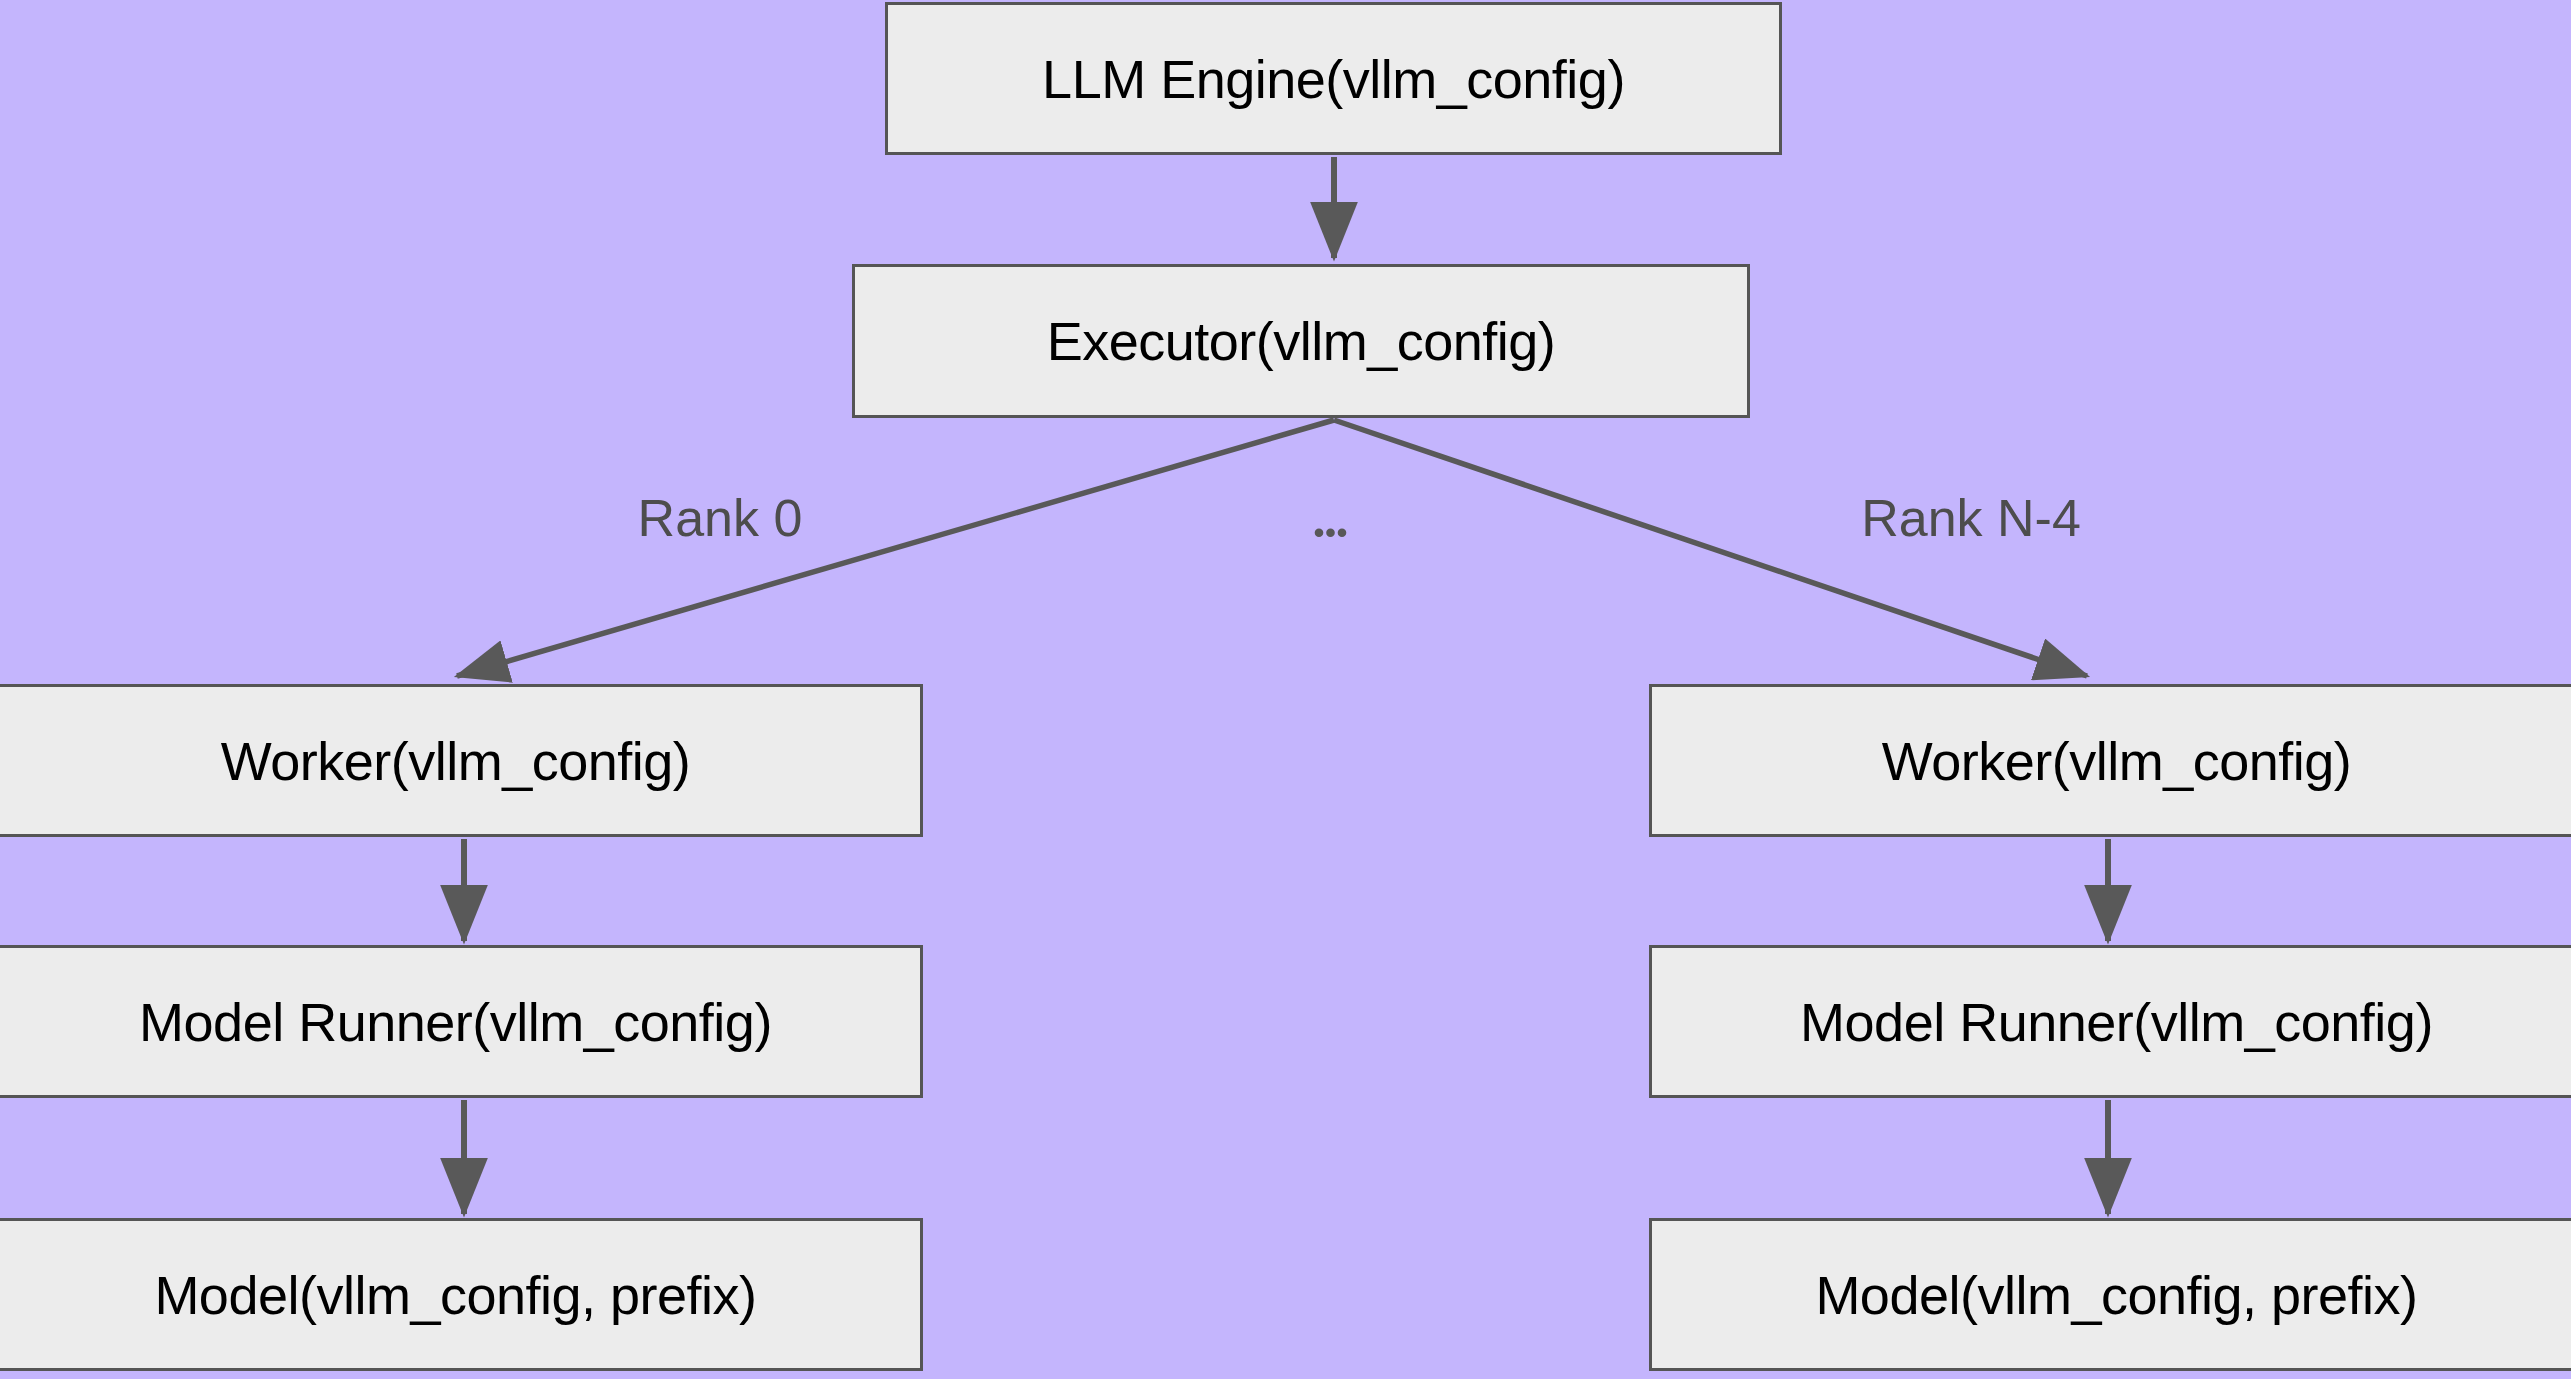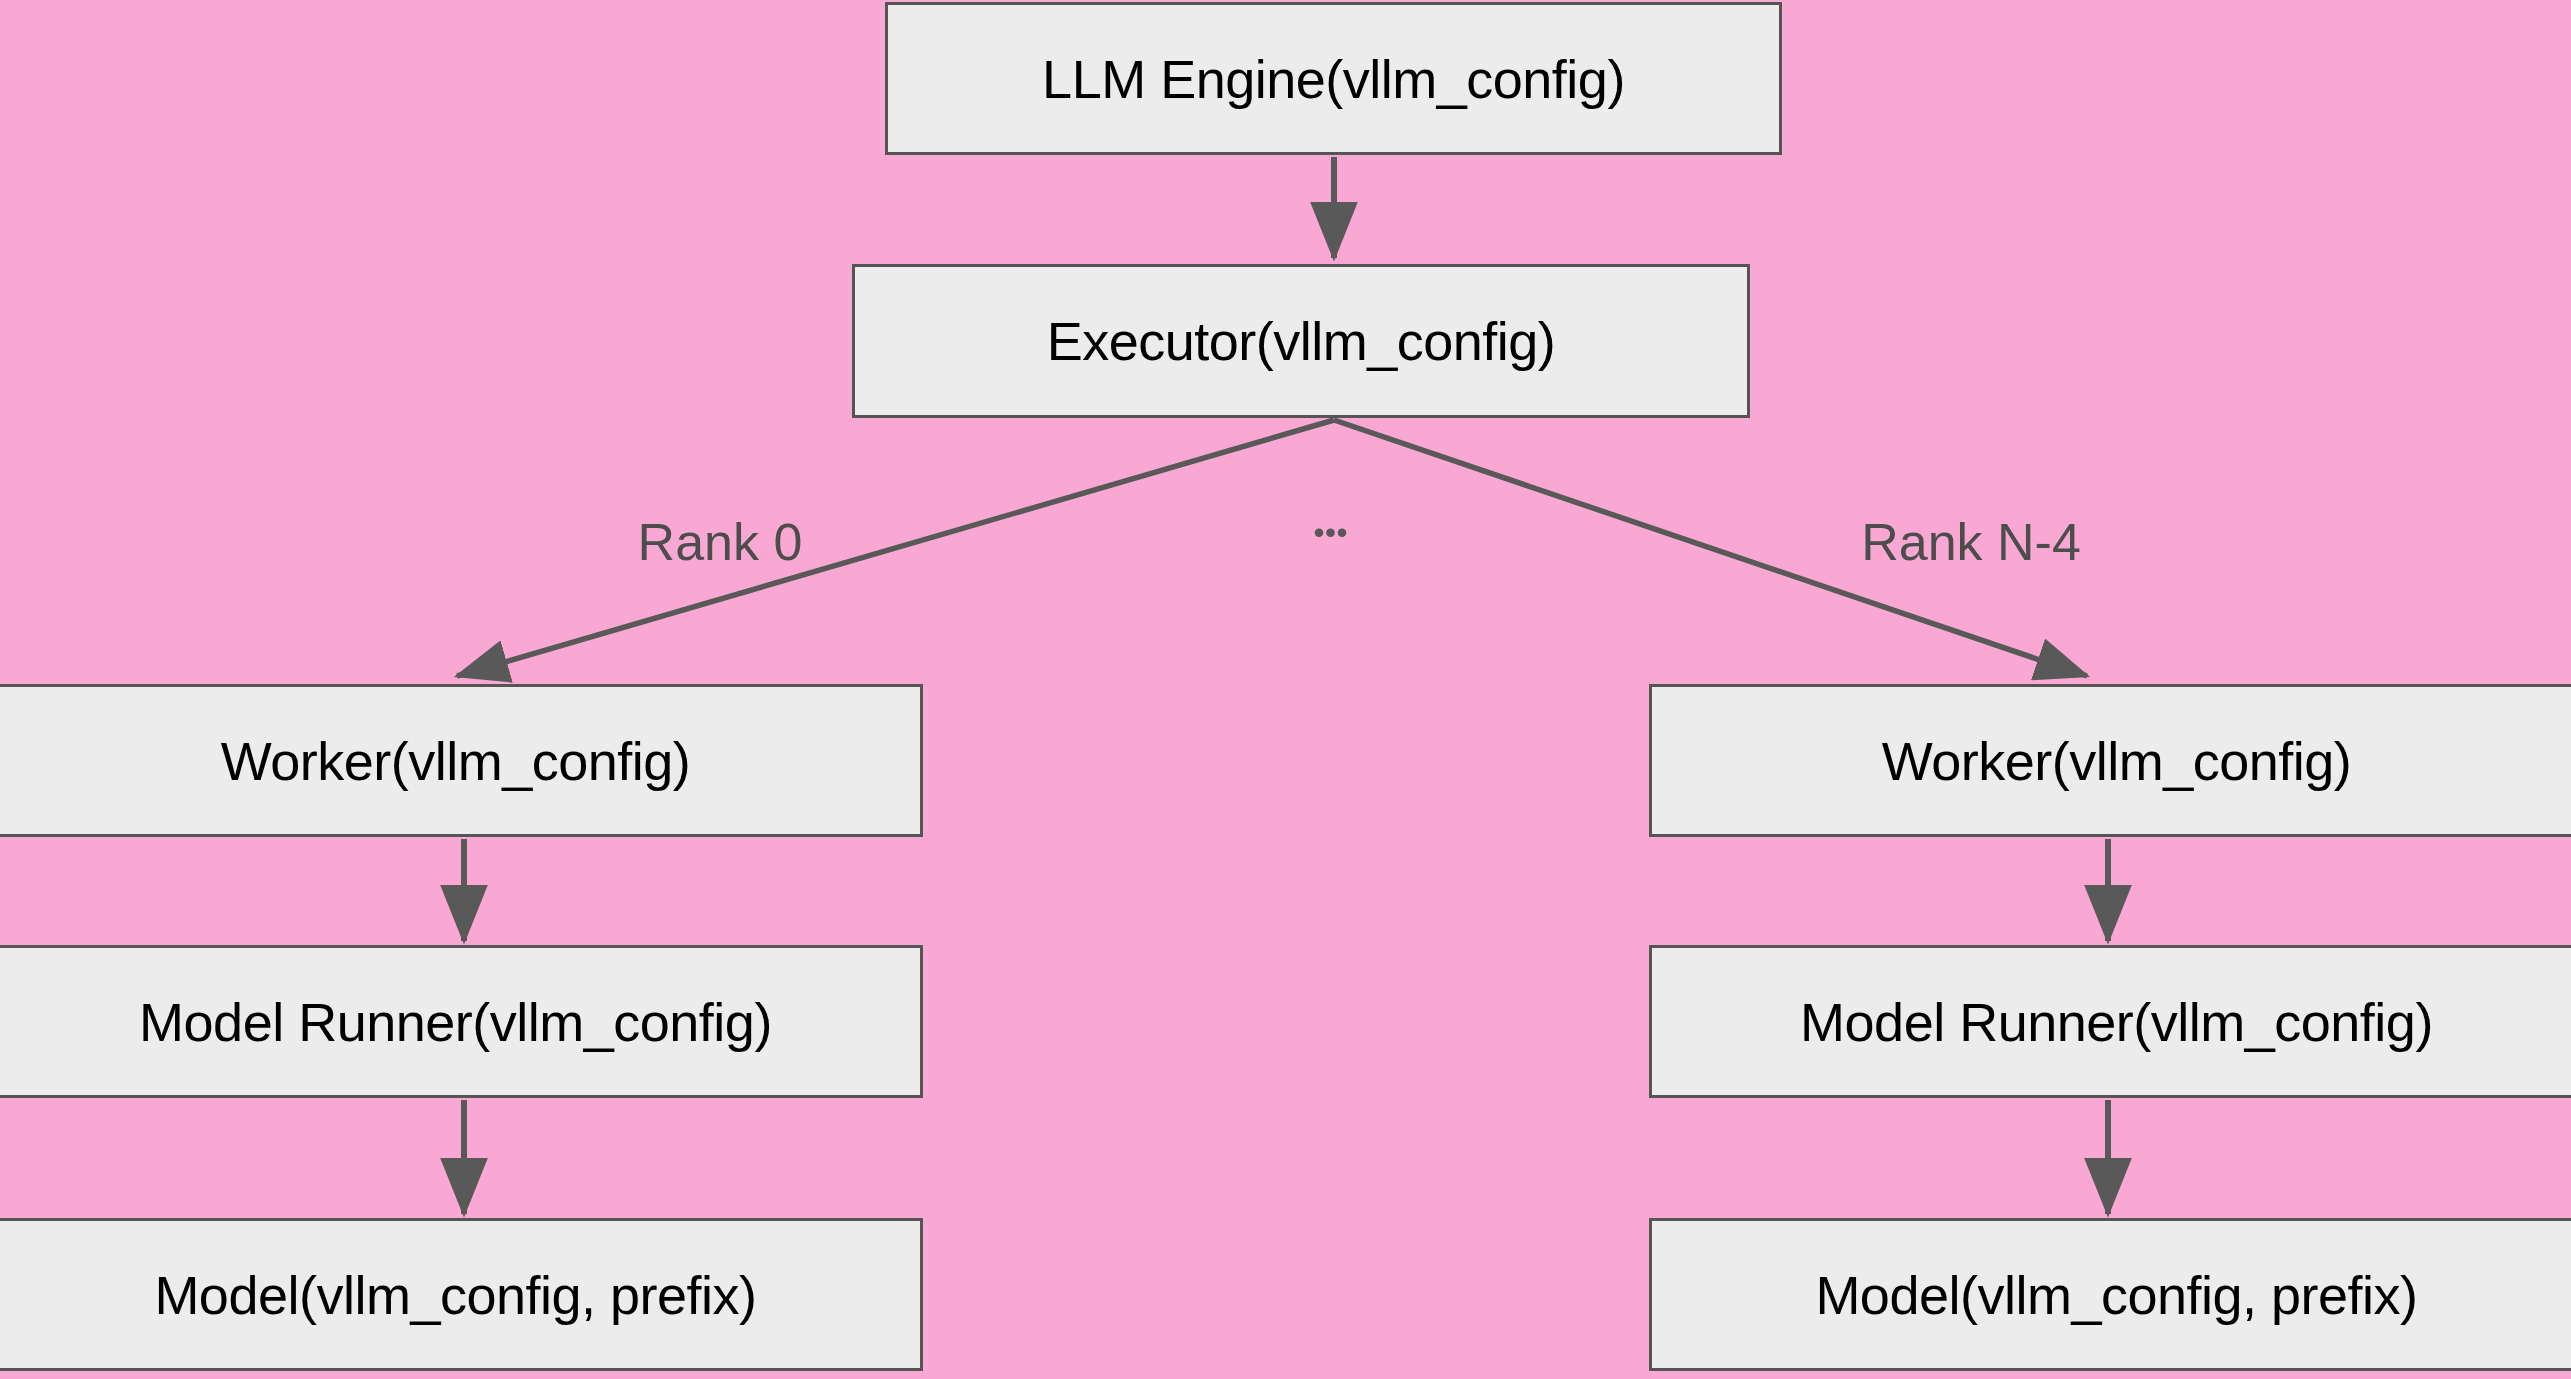--- a/index.html
+++ b/index.html
@@ -8,21 +8,21 @@
     padding: 0;
     background: #000000;
   }
   body {
     font-family: "Liberation Sans", sans-serif;
   }
   #canvas {
     position: relative;
     width: 2571px;
     height: 1379px;
-    background: #f9a8d4;
+    background: #c4b5fd;
     overflow: hidden;
   }
   #edges {
     position: absolute;
     left: 0;
     top: 0;
     width: 2571px;
     height: 1379px;
     pointer-events: none;
   }
@@ -42,21 +42,20 @@
     z-index: 2;
   }
   .edge-label {
     position: absolute;
     color: #4d4d4d;
     font-size: 52px;
     font-weight: 400;
     white-space: nowrap;
     transform: translate(-50%, -50%);
     z-index: 3;
-    margin-top: 24px;
   }
   .ellipsis-label {
     position: absolute;
     color: #585858;
     font-size: 30px;
     line-height: 1;
     font-weight: 700;
     letter-spacing: 1px;
     white-space: nowrap;
     transform: translate(-50%, -50%);

